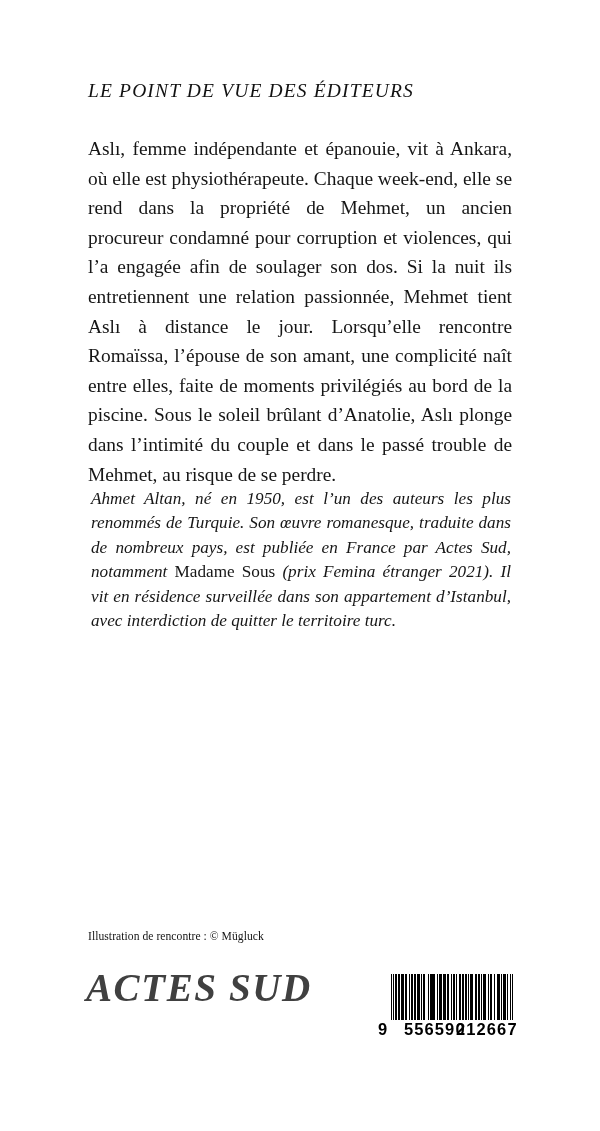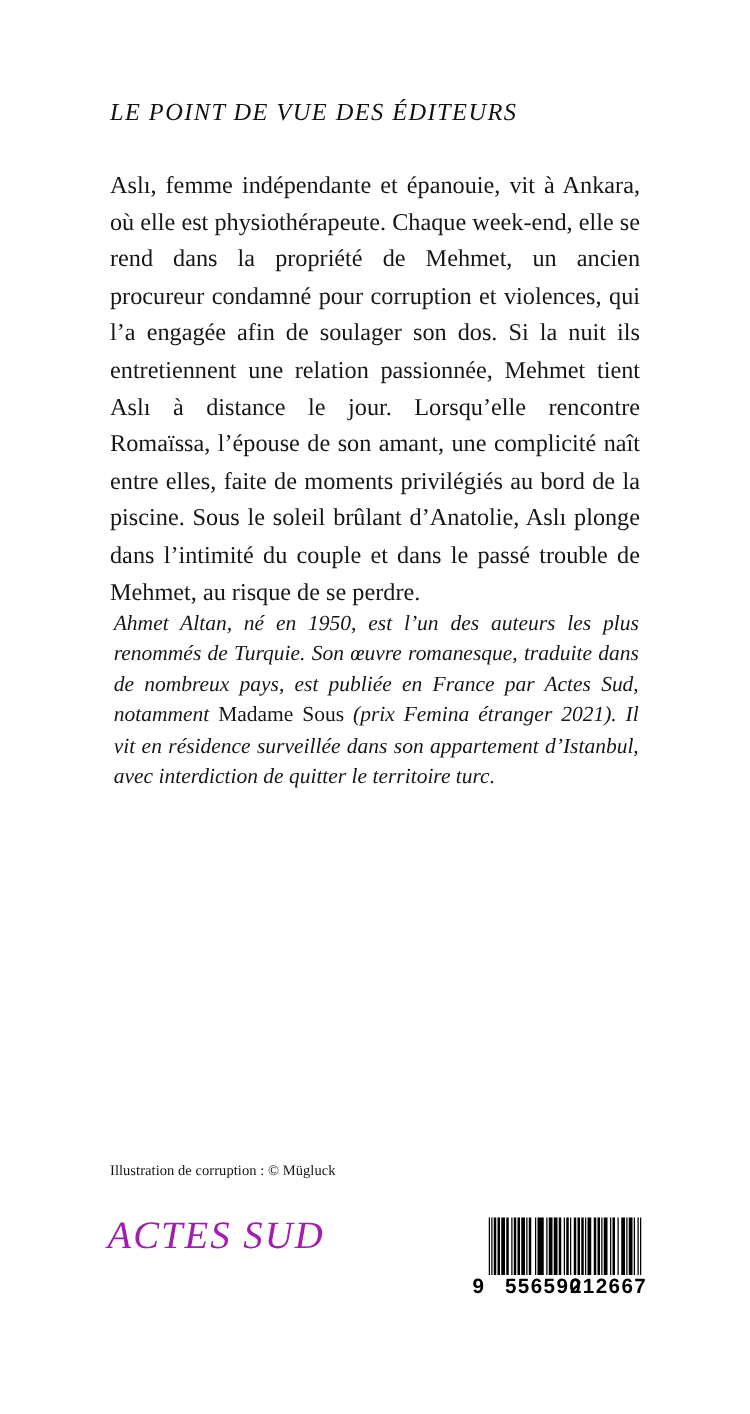--- a/index.html
+++ b/index.html
@@ -76,25 +76,25 @@
   }
 
   .imprint-block {
     position: absolute;
     left: 86px;
     top: 972px;
     width: 280px;
   }
   .imprint-logo {
     font-style: italic;
-    font-weight: normal;
-    font-size: 31px;
+    font-weight: bold;
+    font-size: 39px;
     letter-spacing: 1.6px;
     line-height: 32px;
-    color: #a21caf;
+    color: #404040;
     white-space: nowrap;
   }
   .imprint-url {
     margin-top: 1px;
     font-size: 12.6px;
     letter-spacing: -0.1px;
     color: #141414;
     white-space: nowrap;
   }
   .legal-line {
@@ -168,21 +168,21 @@
   <div class="editors-heading">LE POINT DE VUE DES ÉDITEURS</div>
 
   <div class="blurb">
     <p>Aslı, femme indépendante et épanouie, vit à Ankara, où elle est physiothérapeute. Chaque week-end, elle se rend dans la propriété de Mehmet, un ancien procureur condamné pour corruption et violences, qui l’a engagée afin de soulager son dos. Si la nuit ils entretiennent une relation passionnée, Mehmet tient Aslı à distance le jour. Lorsqu’elle rencontre Romaïssa, l’épouse de son amant, une complicité naît entre elles, faite de moments privilégiés au bord de la piscine. Sous le soleil brûlant d’Anatolie, Aslı plonge dans l’intimité du couple et dans le passé trouble de Mehmet, au risque de se perdre.</p>
   </div>
 
   <div class="bio">
     <p><span>Ahmet Altan, né en 1950, est l’un des auteurs les plus renommés de Turquie. Son œuvre romanesque, traduite dans de nombreux pays, est publiée en France par Actes Sud, notamment </span><span class="roman">Madame Sous</span><span> (prix Femina étranger 2021). Il vit en résidence surveillée dans son appartement d’Istanbul, avec interdiction de quitter le territoire turc.</span></p>
   </div>
 
-  <div class="illustration-credit">Illustration de corruption : © Mügluck</div>
+  <div class="illustration-credit">Illustration de rencontre : © Mügluck</div>
 
   <div class="imprint-block">
     <div class="imprint-logo">ACTES SUD</div>
   </div>
 
 
   <div class="barcode-block">
     <div class="barcode-bars">
         <span style="width: 0.924242px; flex: 0 0 0.924242px;"></span>
         <span class="w" style="width: 0.924242px; flex: 0 0 0.924242px;"></span>

